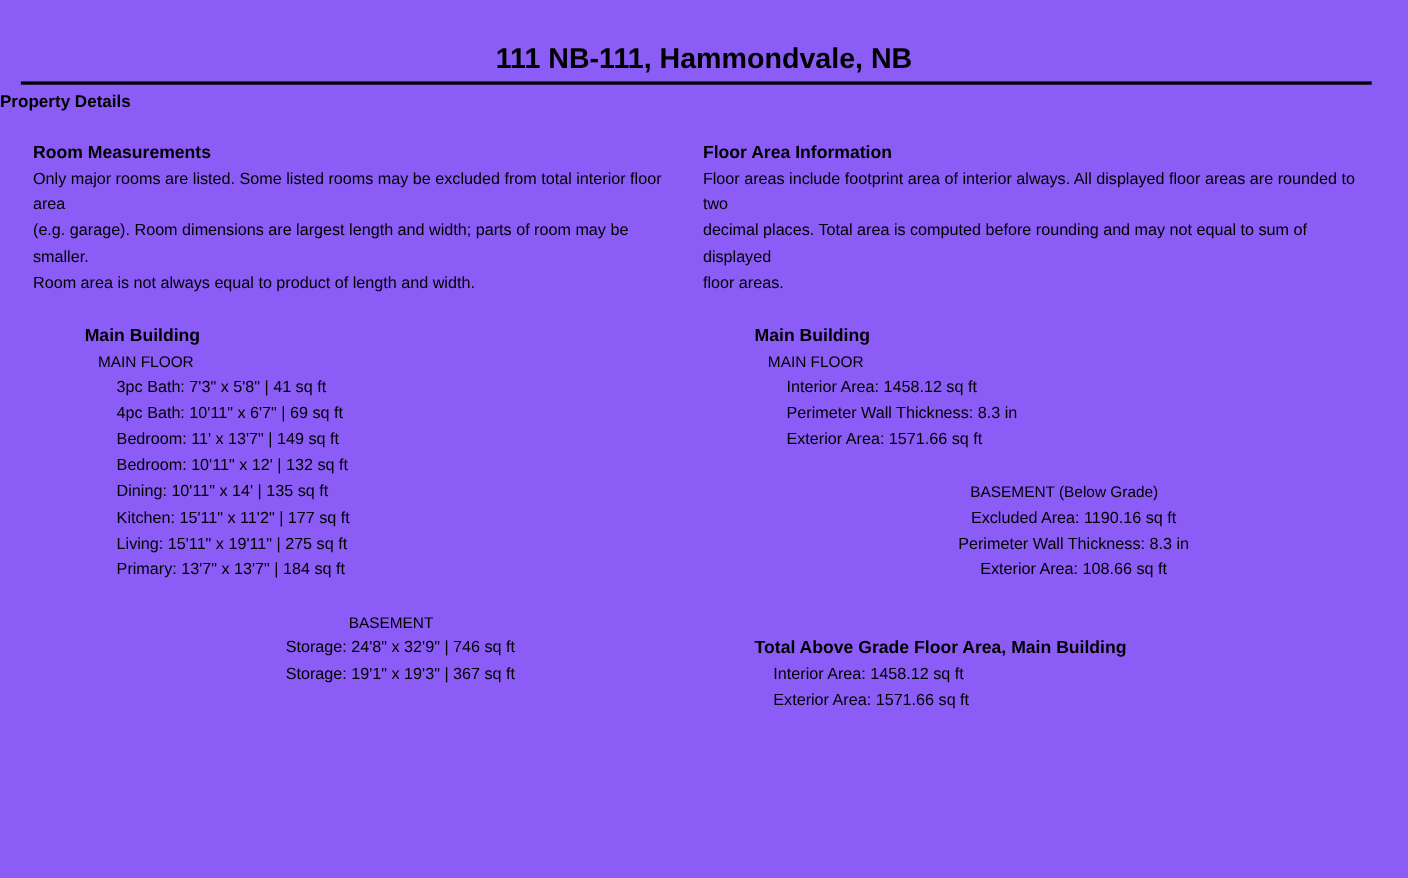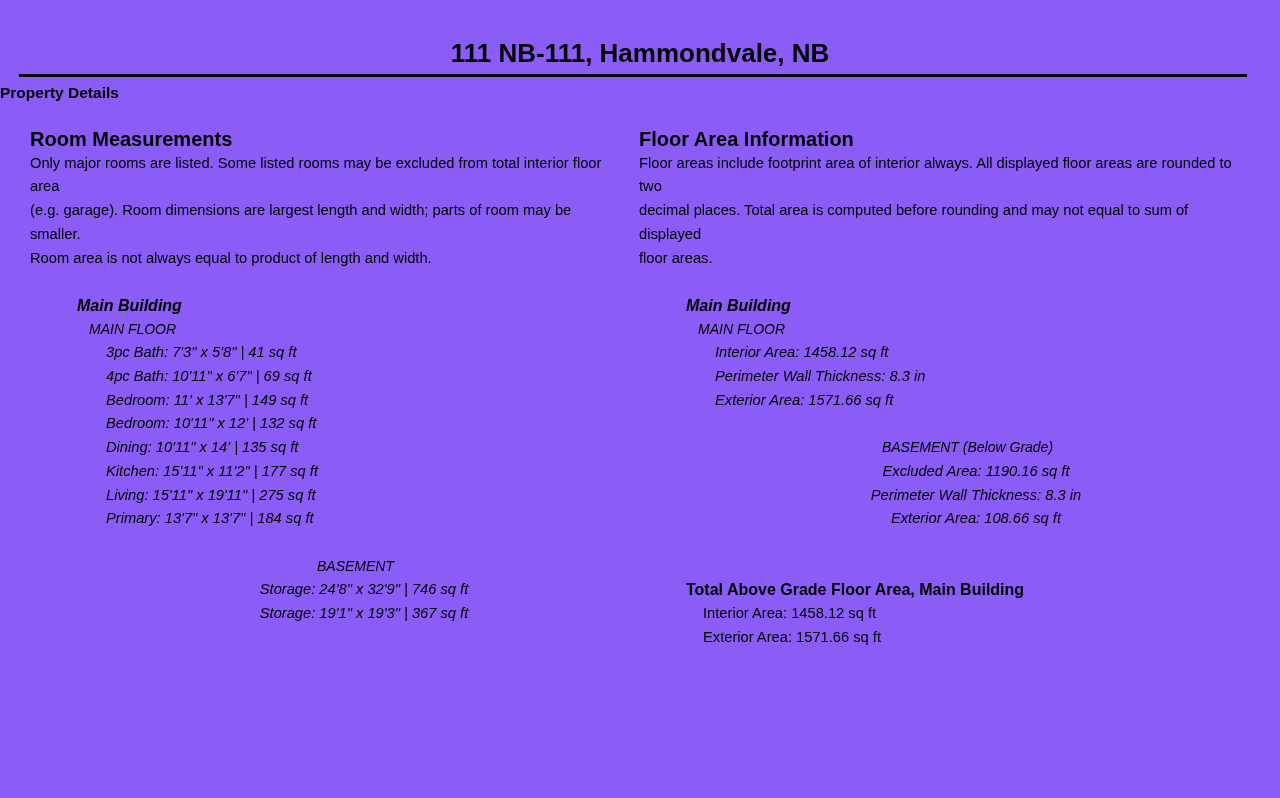--- a/index.html
+++ b/index.html
@@ -23,24 +23,24 @@
   .subtitle {
     margin: 6px 0 0 0;
     font-size: 15.5px; line-height: 19px; font-weight: bold;
   }
 
   .columns { display: flex; margin-top: 26px; align-items: flex-start; }
   .col { font-size: 14.7px; line-height: 23.7px; }
   .col.left  { margin-left: 30px; width: 592px; }
   .col.right { margin-left: 17px; width: 598px; }
 
-  .section-heading { font-size: 20px; font-weight: bold; line-height: 23.7px; }
+  .section-heading { font-size: 16px; font-weight: bold; line-height: 23.7px; }
   .note { margin: 0; white-space: pre-line; }
 
-  .building { margin-top: 23.7px; font-style: italic; }
+  .building { margin-top: 23.7px; }
   .building-name { font-size: 16px; font-weight: bold; padding-left: 47px; }
   .floor + .floor { margin-top: 23.7px; text-align: center; }
   .floor-name { font-size: 14px; padding-left: 59px; }
   .data-line { padding-left: 76px; }
 
   .total-block { margin-top: 47.4px; }
   .total-heading { font-size: 16px; font-weight: bold; padding-left: 47px; }
   .total-line { padding-left: 64px; }
 </style>
 </head>

